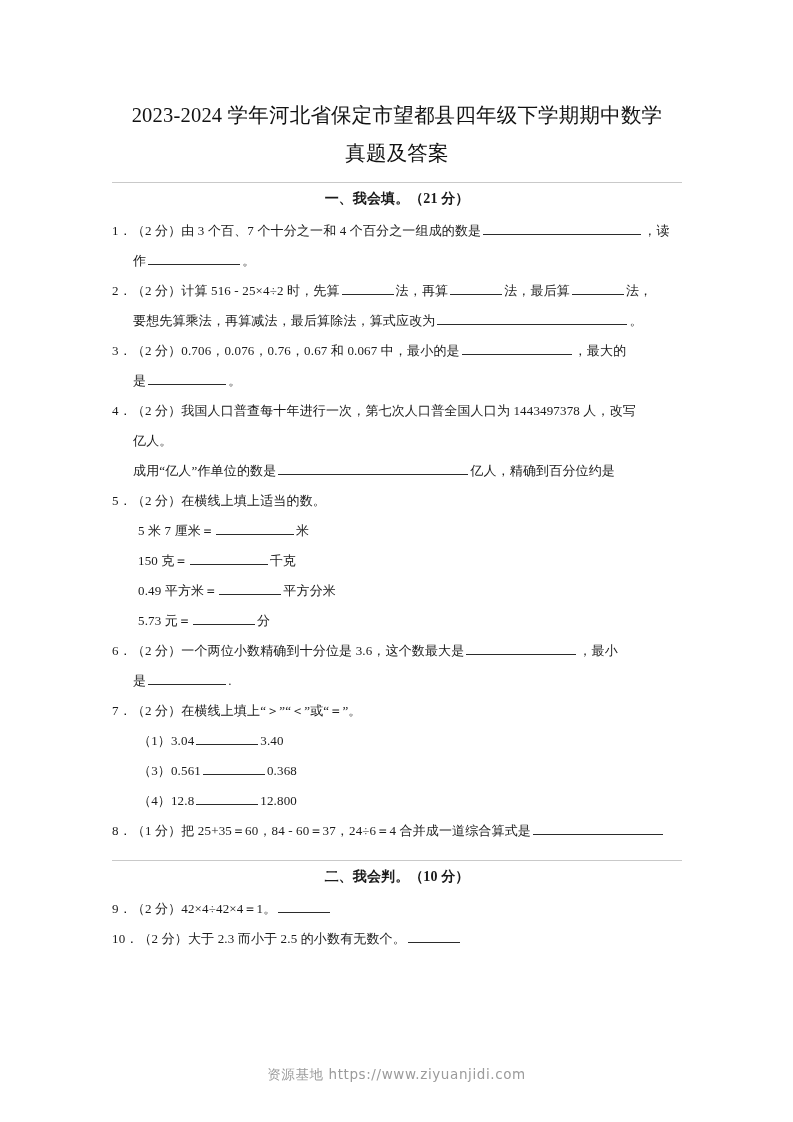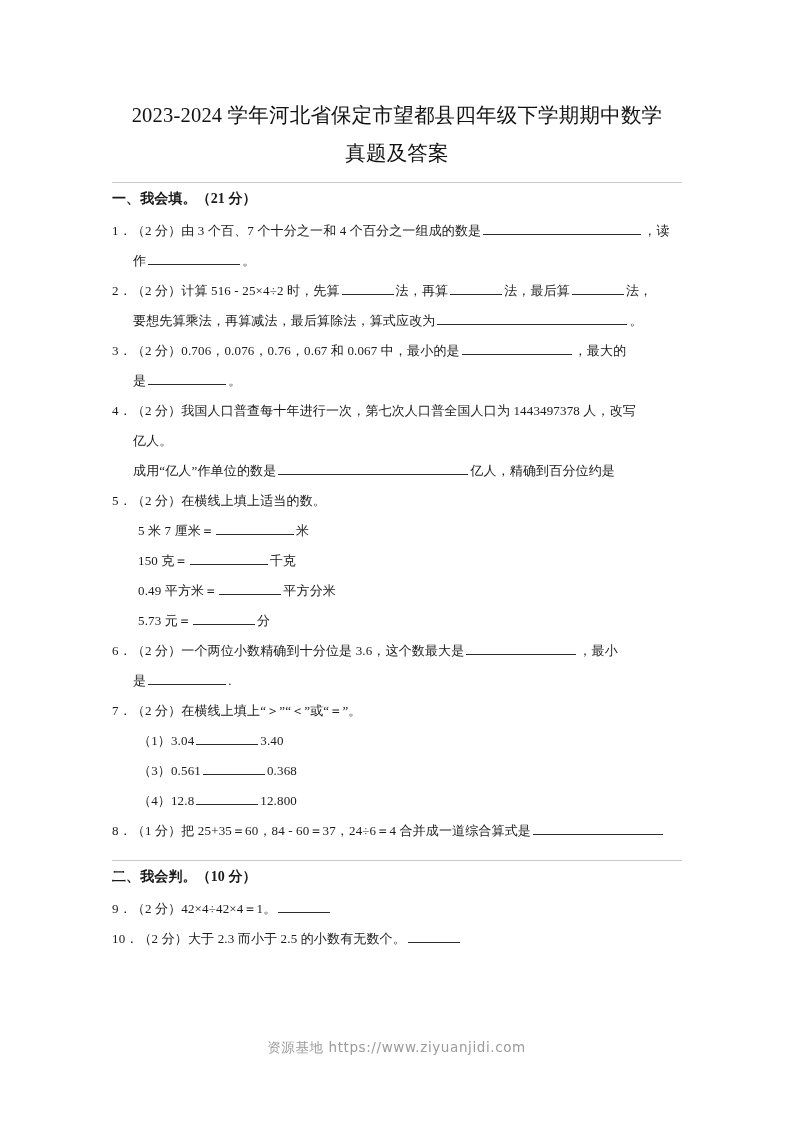--- a/index.html
+++ b/index.html
@@ -45,20 +45,21 @@
   
   .section-head {
     font-weight: bold;
     font-size: 14px;
     line-height: 20px;
     margin-top: 14px;
     margin-bottom: 7px;
     padding-top: 6px;
     border-top: 1px solid #c9c9c9;
     letter-spacing: 0.1px;
+    text-align: center;
   }
   .section-head.first { margin-top: 10px; }
 
   
   .q {
     font-size: 13px;
     line-height: 30px;
     margin: 0;
     padding: 0;
     letter-spacing: 0.15px;
@@ -84,21 +85,21 @@
   .bl-xl  { width: 92px; }
   .bl-xxl { width: 110px; }
   .bl-w   { width: 130px; }
   .bl-ww  { width: 158px; }
   .bl-www { width: 190px; }
 
   
   .footer {
     position: absolute;
     left: 0;
-    top: 1039px;
+    top: 1066px;
     width: 793px;
     text-align: center;
     font-family: "DejaVu Sans", "Liberation Sans", sans-serif;
     font-size: 13.5px;
     letter-spacing: 0.6px;
     color: #9b9b9b;
   }
 </style>
 </head>
 <body>

